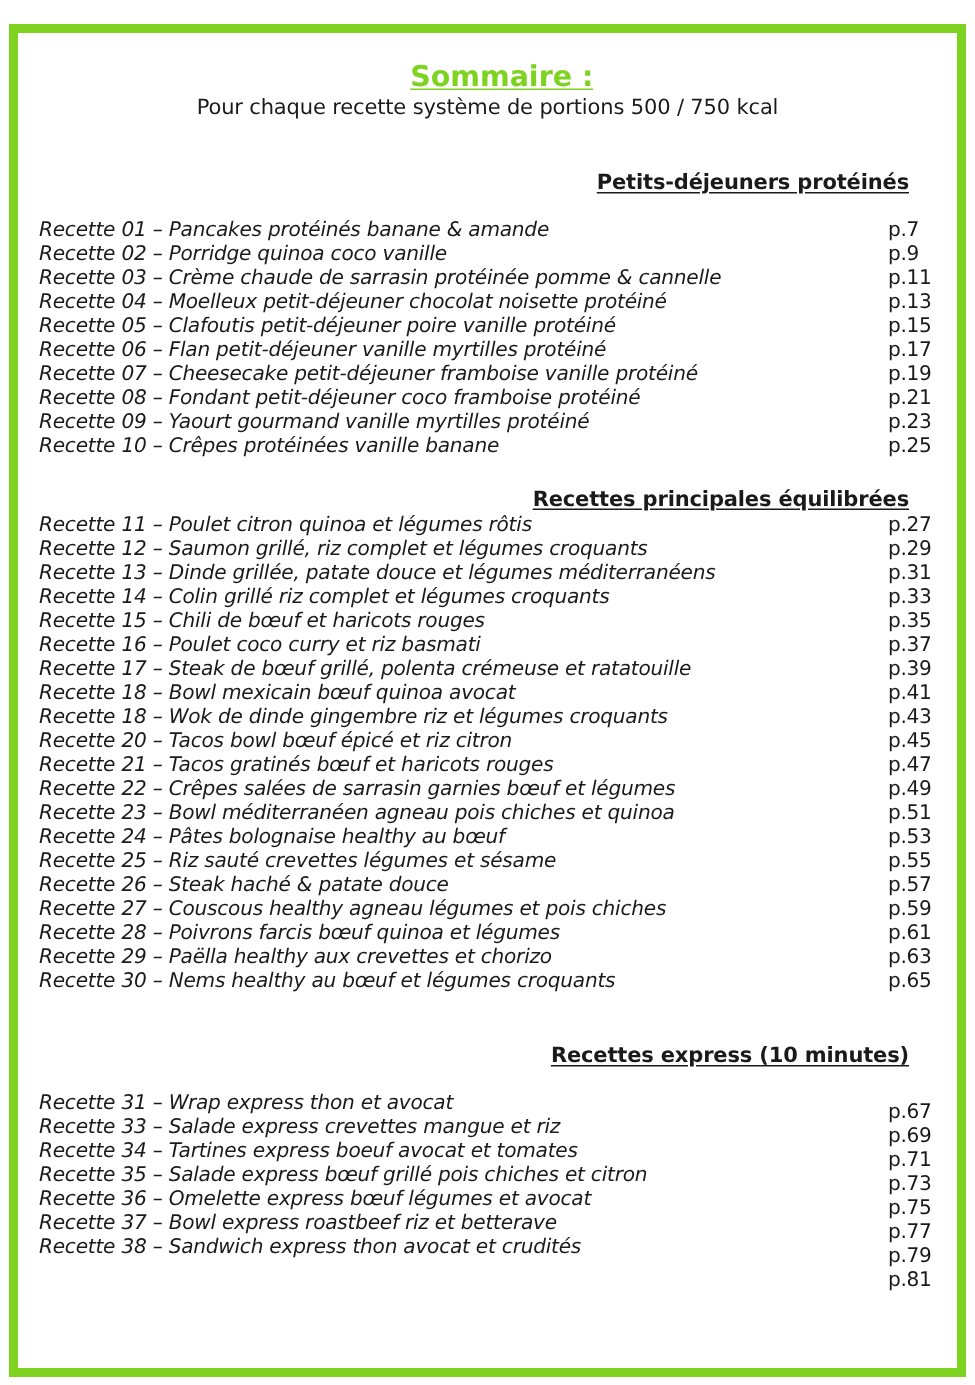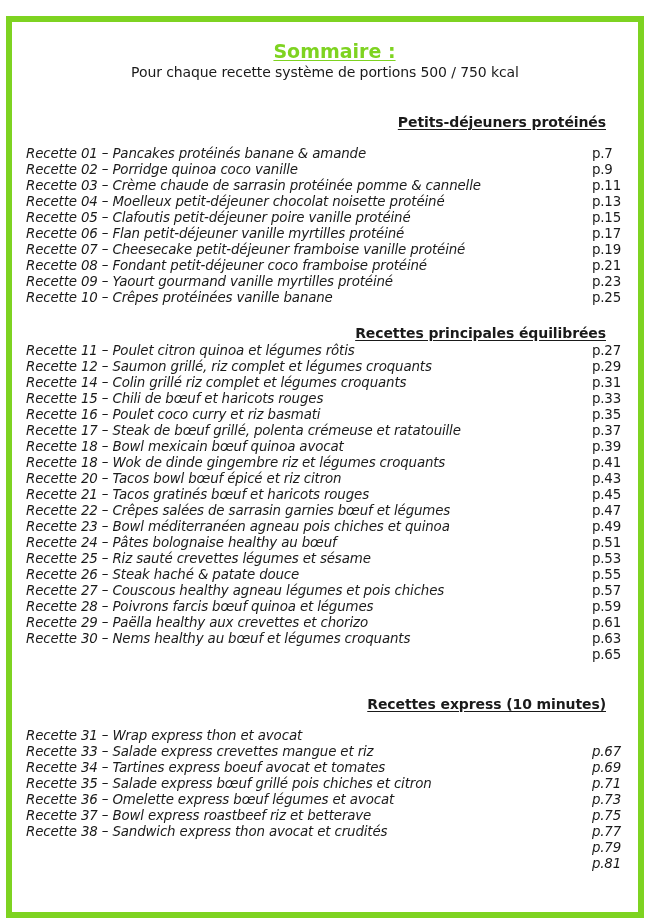--- a/index.html
+++ b/index.html
@@ -84,20 +84,23 @@
   <h2>Recettes principales équilibrées</h2>
   <div class="rows" style="top:19px;">
       <div>
         <div class="row">
           <span class="label">Recette 11 – Poulet citron quinoa et légumes rôtis</span>
         </div>
         <div class="row">
           <span class="label">Recette 12 – Saumon grillé, riz complet et légumes croquants</span>
         </div>
         <div class="row">
+          <span class="label">Recette 13 – Dinde grillée, patate douce et légumes méditerranéens</span>
+        </div>
+        <div class="row">
           <span class="label">Recette 14 – Colin grillé riz complet et légumes croquants</span>
         </div>
         <div class="row">
           <span class="label">Recette 15 – Chili de bœuf et haricots rouges</span>
         </div>
         <div class="row">
           <span class="label">Recette 16 – Poulet coco curry et riz basmati</span>
         </div>
         <div class="row">
           <span class="label">Recette 17 – Steak de bœuf grillé, polenta crémeuse et ratatouille</span>
@@ -186,21 +189,21 @@
         <div class="row">
           <span class="label">Recette 36 – Omelette express bœuf légumes et avocat</span>
         </div>
         <div class="row">
           <span class="label">Recette 37 – Bowl express roastbeef riz et betterave</span>
         </div>
         <div class="row">
           <span class="label">Recette 38 – Sandwich express thon avocat et crudités</span>
         </div>
       </div>
-      <div class="pages" style="top: 16px; font-style: italic;">
+      <div class="pages" style="top: 6px;">
         <div class="pg">p.67</div>
         <div class="pg">p.69</div>
         <div class="pg">p.71</div>
         <div class="pg">p.73</div>
         <div class="pg">p.75</div>
         <div class="pg">p.77</div>
         <div class="pg">p.79</div>
         <div class="pg">p.81</div>
       </div>
     </div>

